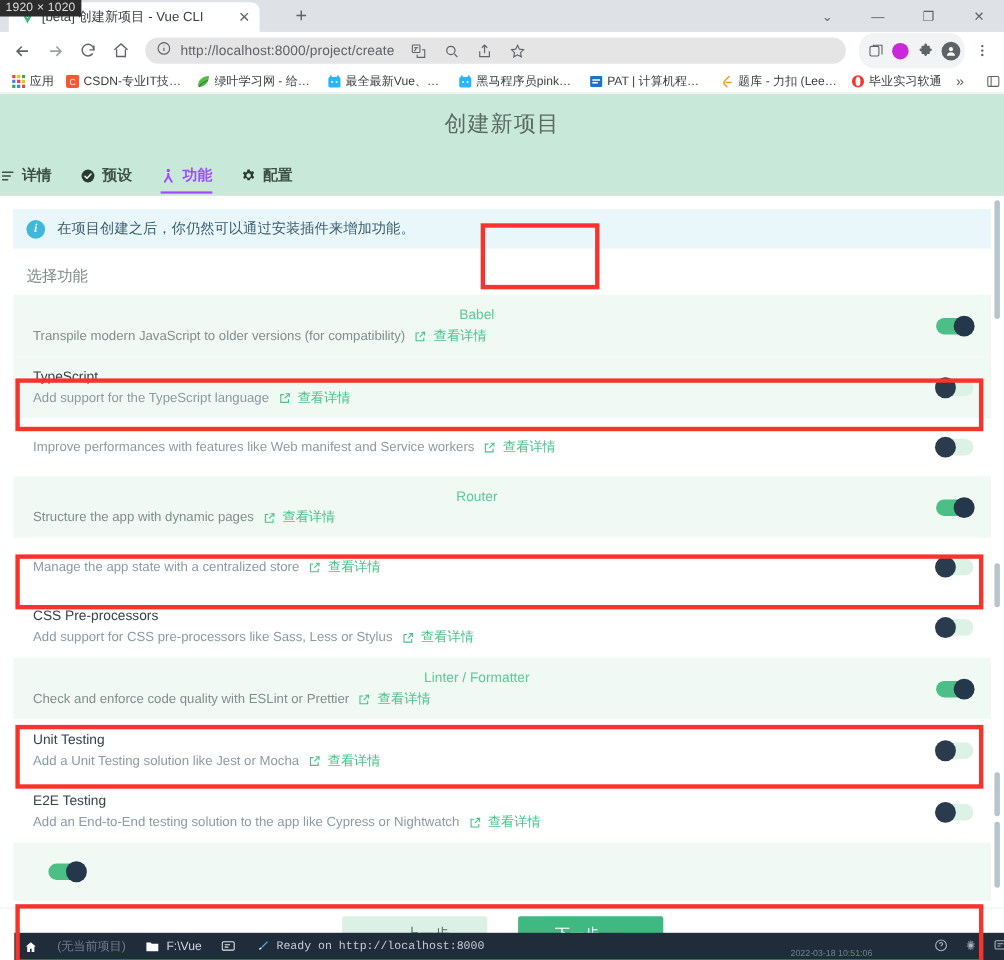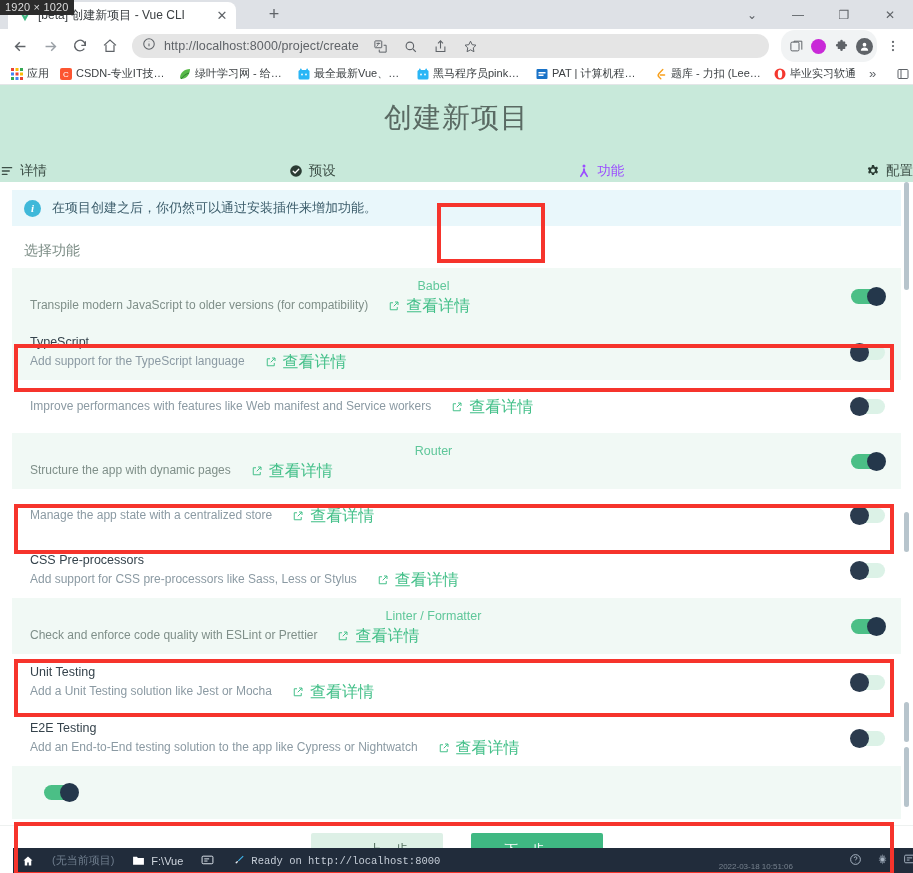--- a/index.html
+++ b/index.html
@@ -97,26 +97,27 @@
   .bm-more { font-size: 13px; color: #5f6368; padding: 0 6px; }
   .bm-sep { width: 1px; height: 14px; background: #dadce0; margin: 0 4px; }
 
   
   .page { flex: 1; position: relative; background: #fff; overflow: hidden; }
 
   .vue-header {
     background: #c8e9da; padding: 14px 0 0 0; position: relative;
   }
   .vue-title {
-    text-align: center; font-size: 28px; color: #5a6a63; font-weight: 400;
+    text-align: center; font-size: 20px; color: #5a6a63; font-weight: 400;
     letter-spacing: 1px; padding-bottom: 16px;
   }
   .vue-tabs {
-    display: flex; justify-content: space-between; align-items: flex-end; gap: 26px;
+    display: flex; justify-content: flex-start; align-items: flex-end; gap: 26px;
     height: 36px;
+    font-weight: bold;
   }
   .vue-tab {
     display: flex; align-items: center; gap: 6px; font-size: 13.5px;
     color: #3d4f47; padding-bottom: 9px; position: relative; height: 36px;
     align-self: flex-end; box-sizing: border-box; padding-top: 8px;
   }
   .vue-tab.active { color: #9b4dff; }
   .vue-tab.active::after {
     content: ''; position: absolute; left: 0; right: 0; bottom: 2px; height: 2px;
     background: #9b4dff;
@@ -147,26 +148,26 @@
     min-height: 53px; background: #ffffff;
   }
   .feature-row.alt { background: #f1f9f5; }
   .feature-text { flex: 1; min-width: 0; }
   .feature-name {
     font-size: 12.5px; color: #35434c; margin-bottom: 4px; line-height: 15px;
   }
   .feature-row.on .feature-name { color: #5fc79a; text-align: center; }
   .feature-desc {
     font-size: 12px; color: #8b9aa3; line-height: 15px;
-    display: flex; align-items: center; gap: 20px; flex-wrap: nowrap;
+    display: flex; align-items: center; gap: 8px; flex-wrap: nowrap;
   }
   .feature-row.on .feature-desc { color: #7f8f89; }
   .link-ext {
     display: inline-flex; align-items: center; gap: 6px; color: #45c08a;
-    font-size: 16px; white-space: nowrap;
+    font-size: 12px; white-space: nowrap;
   }
   .link-ext svg { display: block; }
 
   .toggle {
     width: 34px; height: 15px; border-radius: 9px; background: #dcf2e7;
     position: relative; flex: none; margin-left: 14px;
   }
   .toggle.on { background: #4bbf86; }
   .knob {
     position: absolute; top: -2px; left: -1px; width: 19px; height: 19px;

